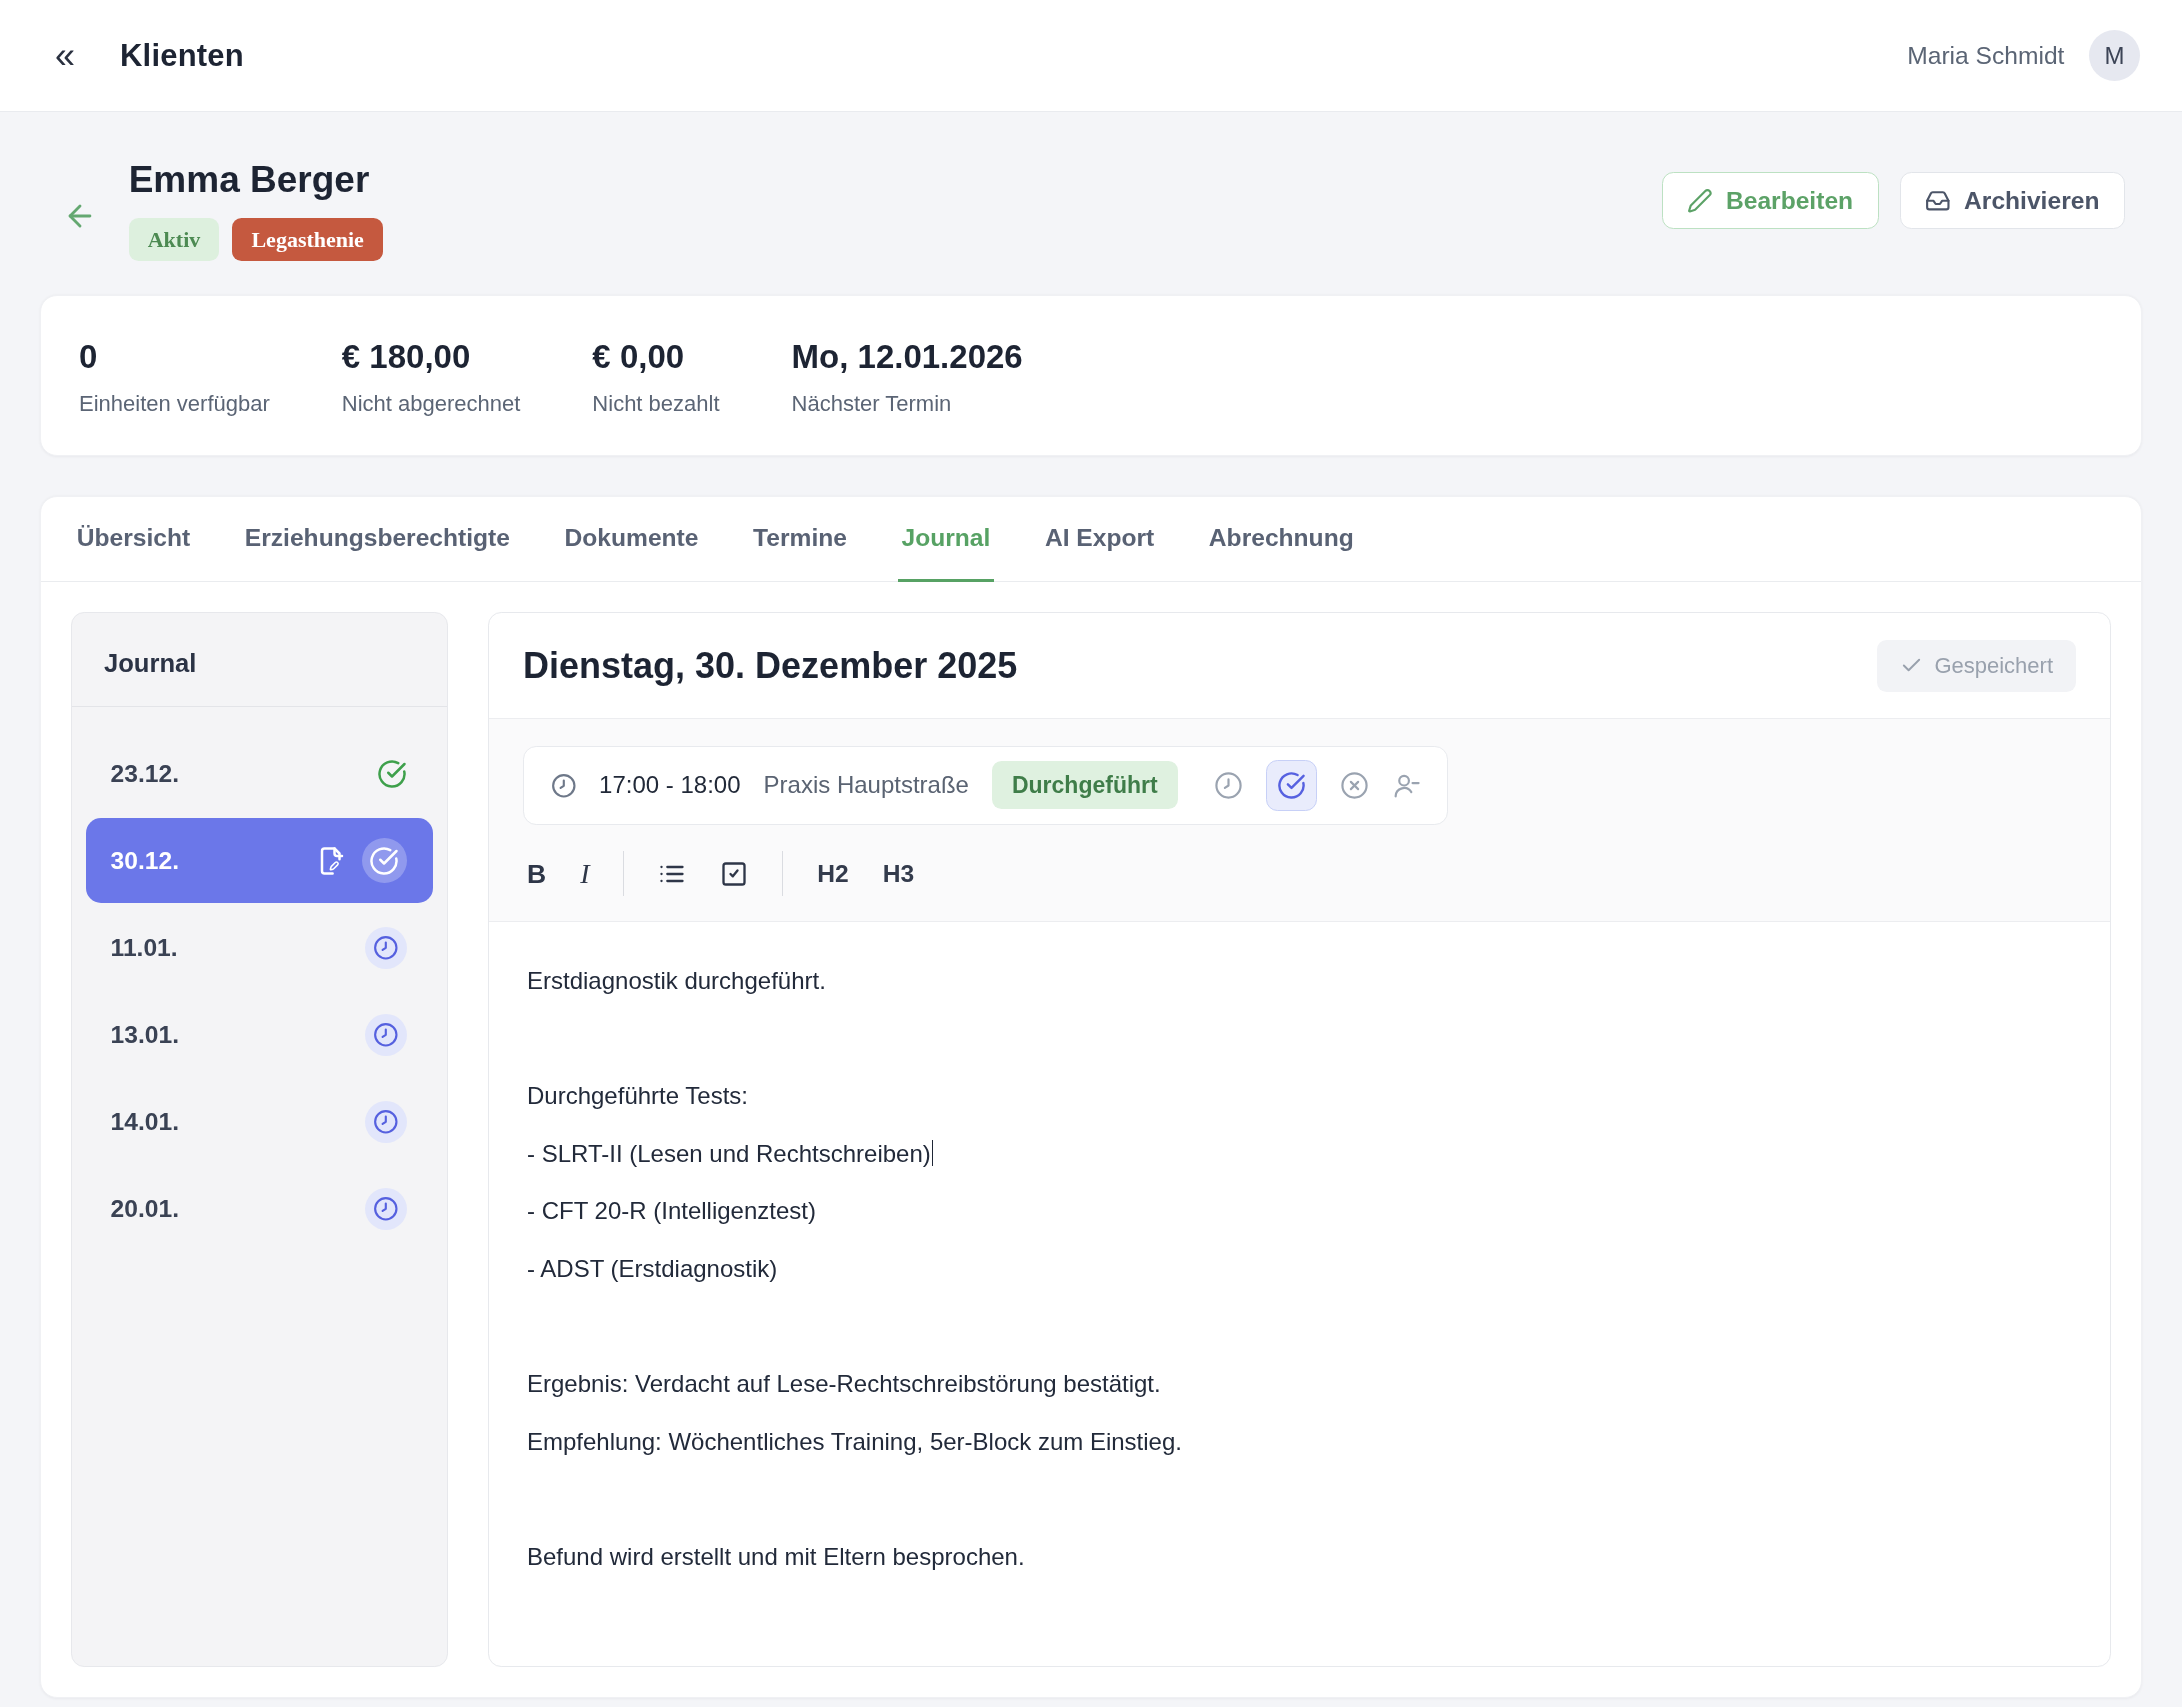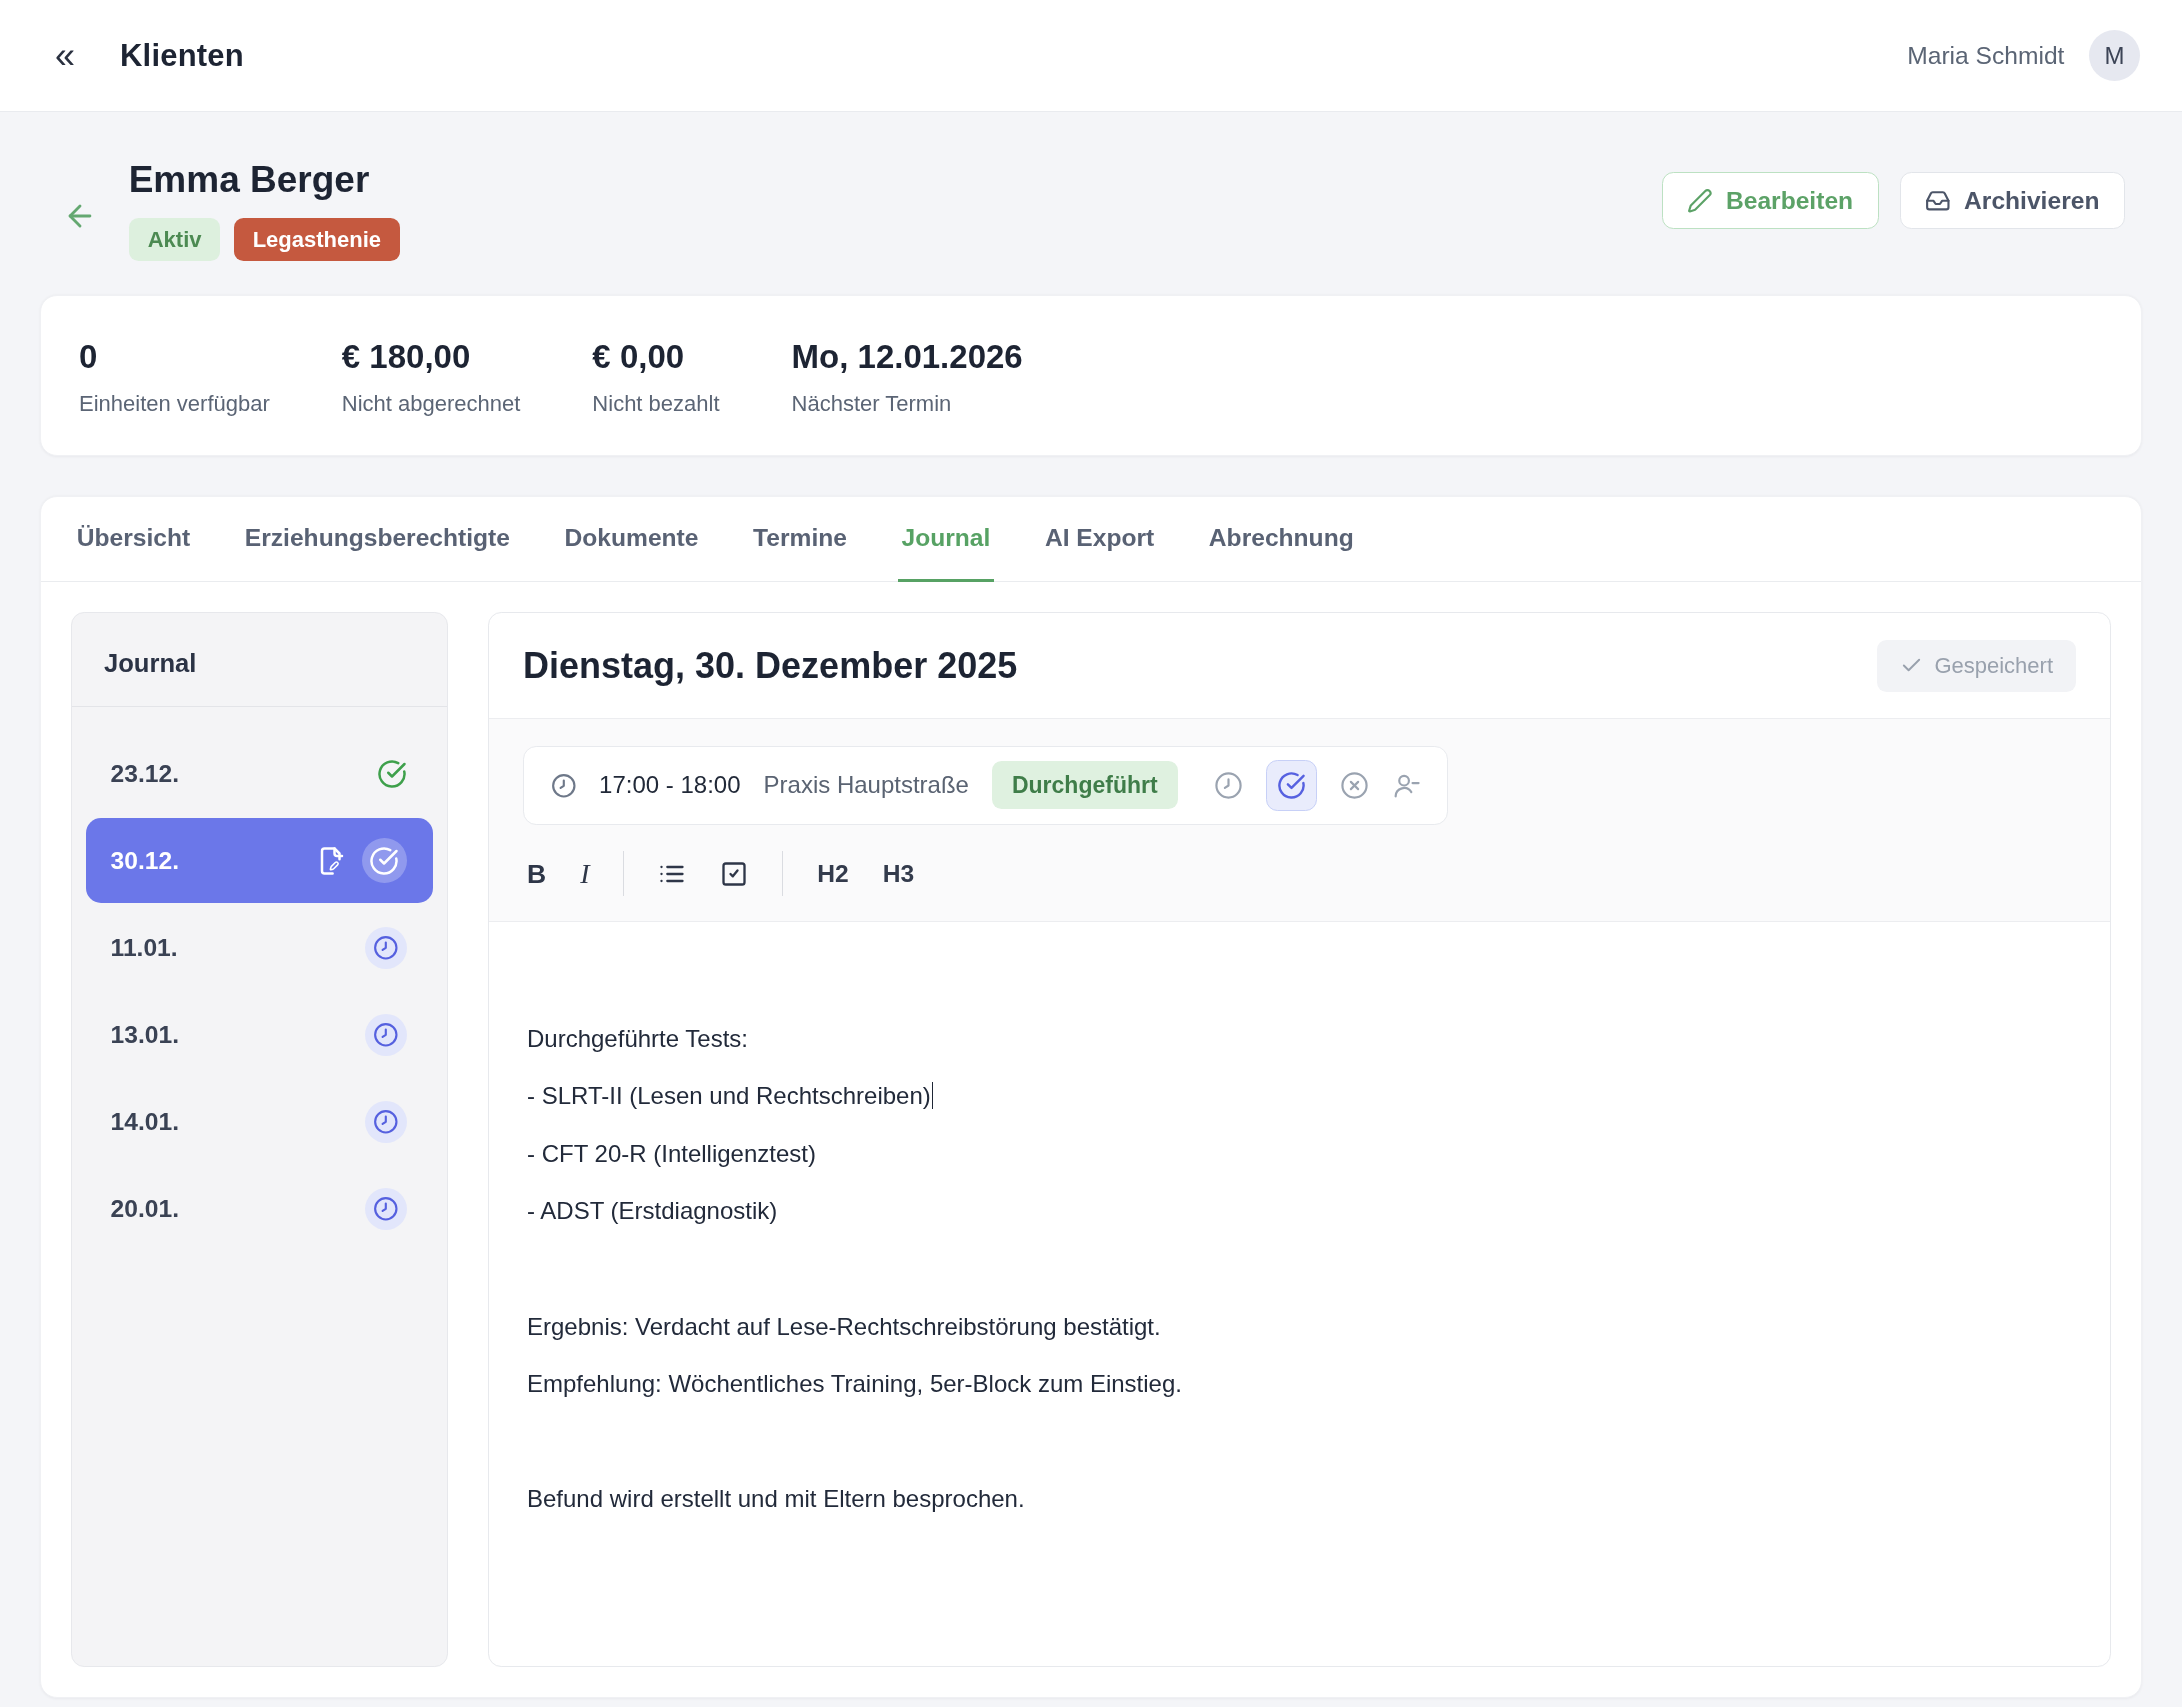--- a/index.html
+++ b/index.html
@@ -24,21 +24,21 @@
   .avatar {
     width:51px; height:51px; border-radius:50%; background:#e6e8f0;
     display:flex; align-items:center; justify-content:center;
     font-size:24px; color:#3c4456; font-weight:400;
   }
 
   
   .client-header { display:flex; padding:47px 57px 34px 57px; }
   .back-arrow { margin:40px 32px 0 5.7px; color:#64a871; cursor:pointer; }
   .client-name { font-size:37px; font-weight:700; color:#1d2433; margin-bottom:17px; }
-  .badge-row { display:flex; gap:13.2px; }
+  .badge-row { display:flex; gap:13.2px;font-family:Liberation Serif, serif; }
   .badge { font-size:22px; font-weight:700; border-radius:9.5px; padding:8.5px 19px; }
   .badge-active { background:#ddf0de; color:#4c8a52; }
   .badge-diagnosis { background:#c5593f; color:#fff; }
   .header-actions { margin-left:auto; display:flex; gap:21px; align-items:flex-start; margin-top:13.2px; }
   .btn {
     display:flex; align-items:center; gap:13.2px; height:57px; padding:0 24.6px;
     border-radius:11.4px; background:#fff; font-size:24.6px; font-weight:600; cursor:pointer;
   }
   .btn-edit { border:1.9px solid #bce1c2; color:#5ca267; }
   .btn-archive { border:1.9px solid #e2e5ea; color:#4c5568; }
@@ -378,20 +378,21 @@
               <rect x="3" y="3" width="18" height="18" rx="2"></rect>
               <path d="m9 12 2 2 4-5"></path>
             </svg>
         </span>
         <span class="tb-divider"></span>
         <span class="tb-heading">H2</span>
         <span class="tb-heading">H3</span>
       </div>
 
       <div class="editor-area">
+        <p class="editor-line">Erstdiagnostik durchgeführt.</p>
         <p class="editor-line"></p>
         <p class="editor-line">Durchgeführte Tests:</p>
         <p class="editor-line"><span>- SLRT-II (Lesen und Rechtschreiben)</span><span class="caret"></span></p>
         <p class="editor-line">- CFT 20-R (Intelligenztest)</p>
         <p class="editor-line">- ADST (Erstdiagnostik)</p>
         <p class="editor-line"></p>
         <p class="editor-line">Ergebnis: Verdacht auf Lese-Rechtschreibstörung bestätigt.</p>
         <p class="editor-line">Empfehlung: Wöchentliches Training, 5er-Block zum Einstieg.</p>
         <p class="editor-line"></p>
         <p class="editor-line">Befund wird erstellt und mit Eltern besprochen.</p>

